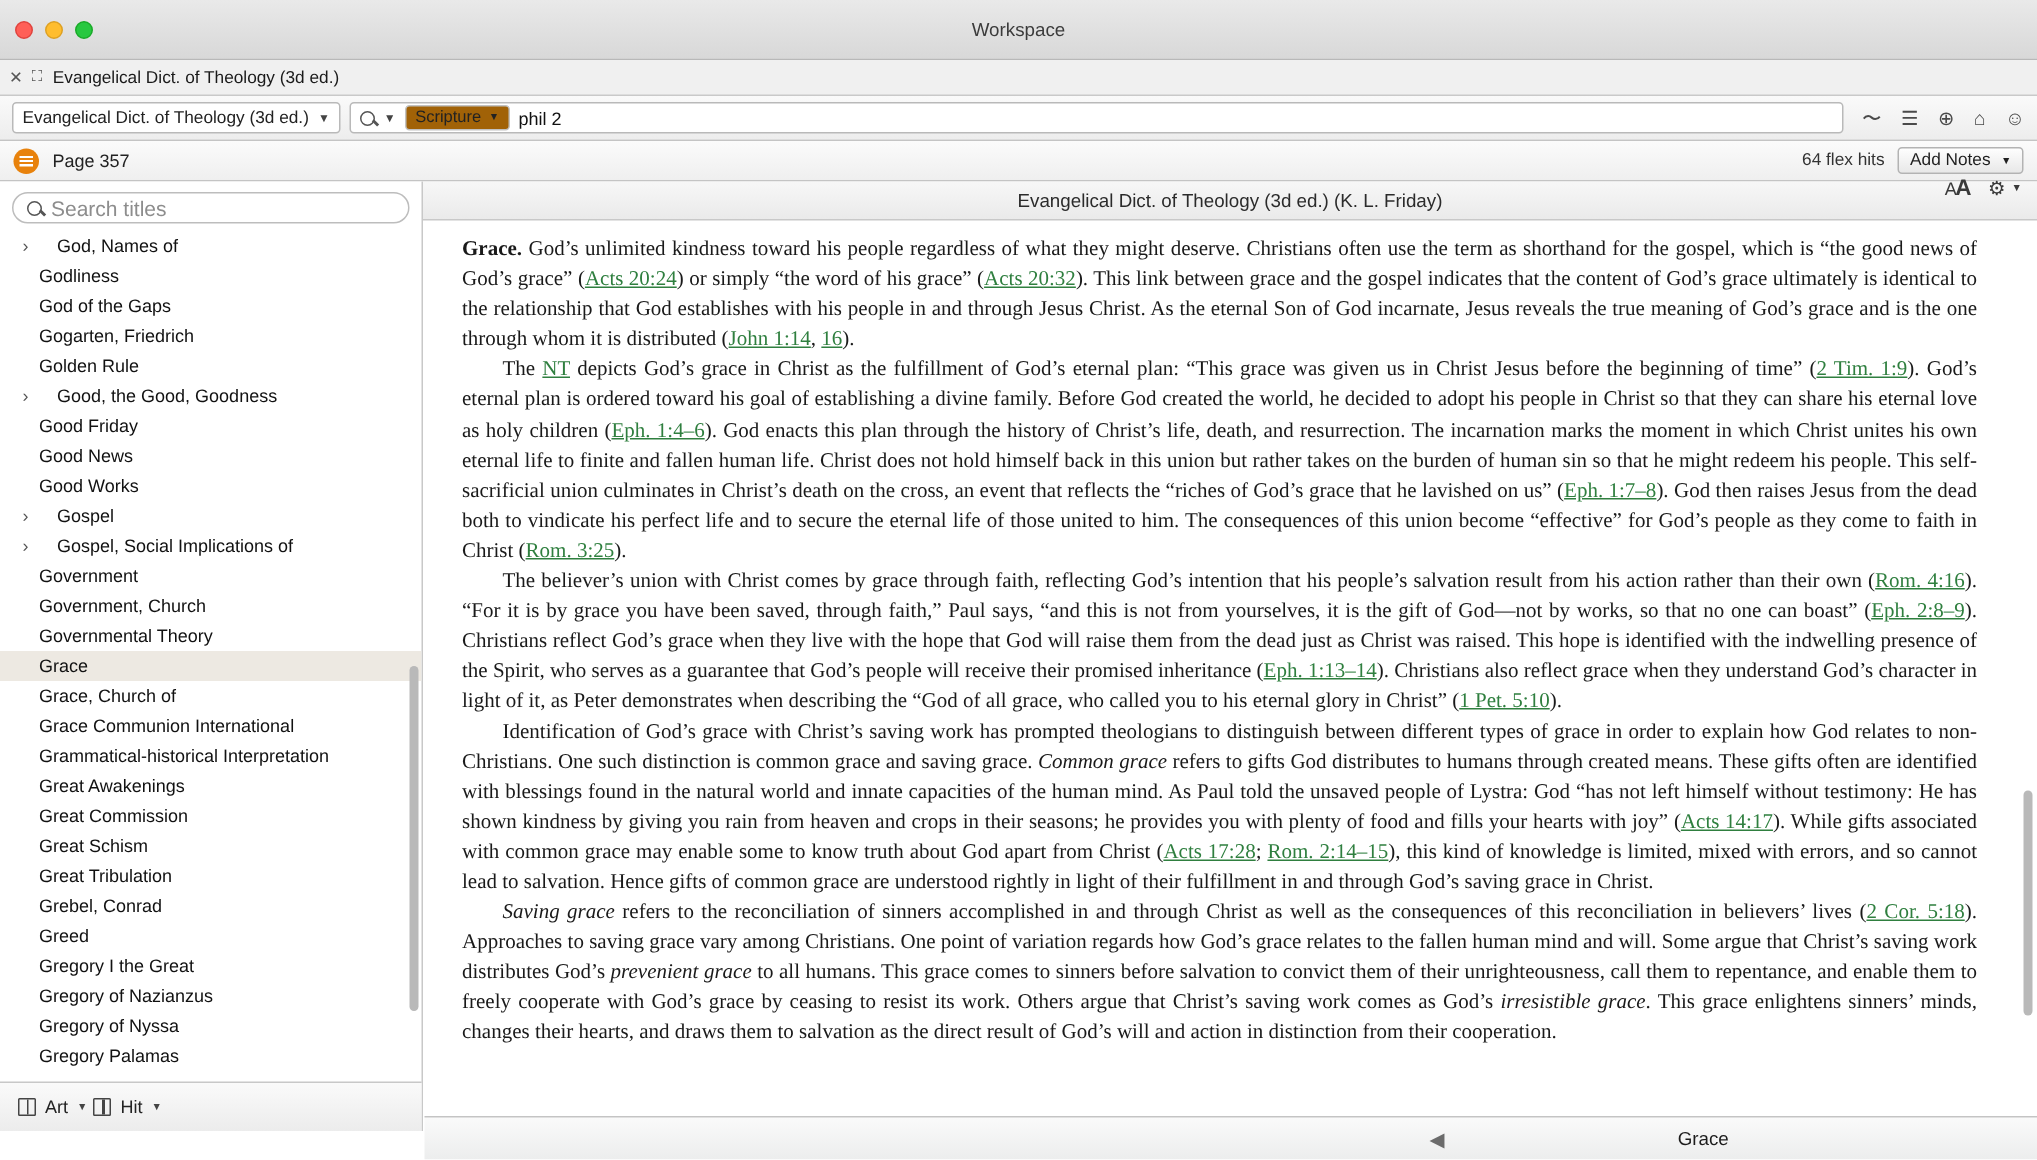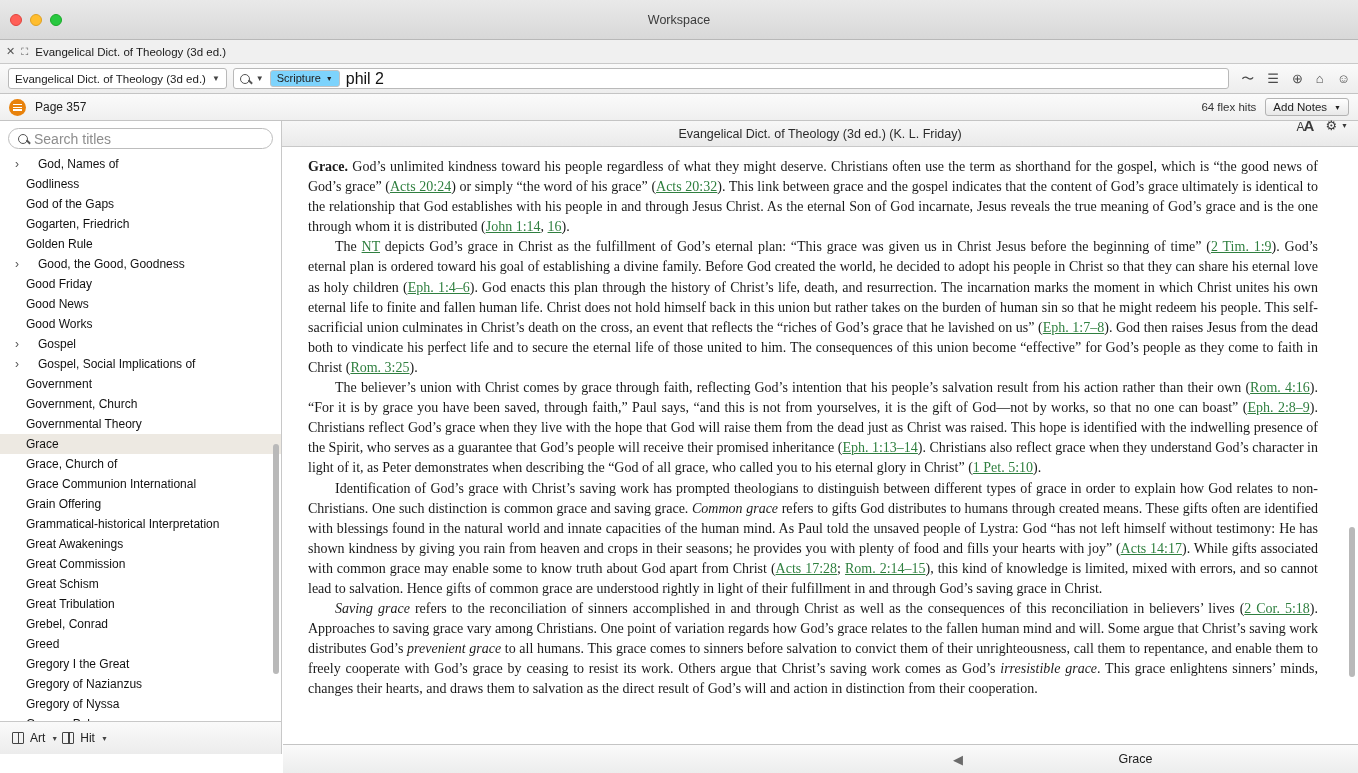--- a/index.html
+++ b/index.html
@@ -70,26 +70,26 @@
   .mag {
     width: 10px; height: 10px; border: 1.5px solid #555; border-radius: 50%;
     position: relative; display: inline-block; flex: none;
   }
   .mag::after {
     content: ""; position: absolute; width: 5px; height: 1.5px; background: #555;
     transform: rotate(45deg); right: -4px; bottom: 0px;
   }
   .mini-caret { font-size: 8px; color: #444; }
   .scope-pill {
-    background: #7dd3fc; border: 1px solid #c2c2c2; border-radius: 3px;
+    background: #a16207; border: 1px solid #c2c2c2; border-radius: 3px;
     font-size: 11px; color: #222; padding: 1px 6px 2px;
     display: flex; align-items: center; gap: 5px;
   }
   .scope-pill .caret { font-size: 7px; }
-  .query { font-size: 16px; color: #111; }
+  .query { font-size: 12px; color: #111; }
 
   .tool-icons { display: flex; align-items: center; gap: 13px; padding-left: 6px; color: #4a4a4a; }
   .tool-icons span { font-size: 13px; line-height: 1; }
 
   
   .pagebar {
     height: 27px;
     background: linear-gradient(#fbfbfb, #efefef);
     border-bottom: 1px solid #c4c4c4;
     display: flex; align-items: center;
@@ -313,23 +313,20 @@
           <span>Governmental Theory</span>
         </div>
       <div class="tl-item selected">
           <span>Grace</span>
         </div>
       <div class="tl-item">
           <span>Grace, Church of</span>
         </div>
       <div class="tl-item">
           <span>Grace Communion International</span>
-        </div>
-      <div class="tl-item">
-          <span>Grain Offering</span>
         </div>
       <div class="tl-item">
           <span>Grammatical-historical Interpretation</span>
         </div>
       <div class="tl-item">
           <span>Great Awakenings</span>
         </div>
       <div class="tl-item">
           <span>Great Commission</span>
         </div>

